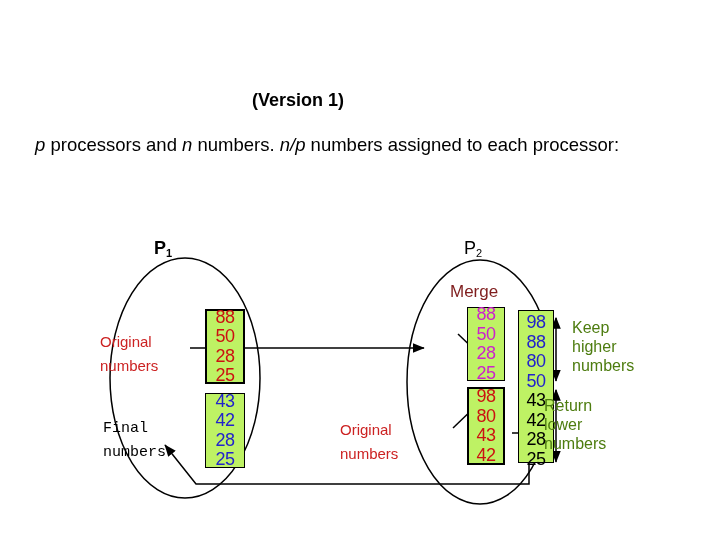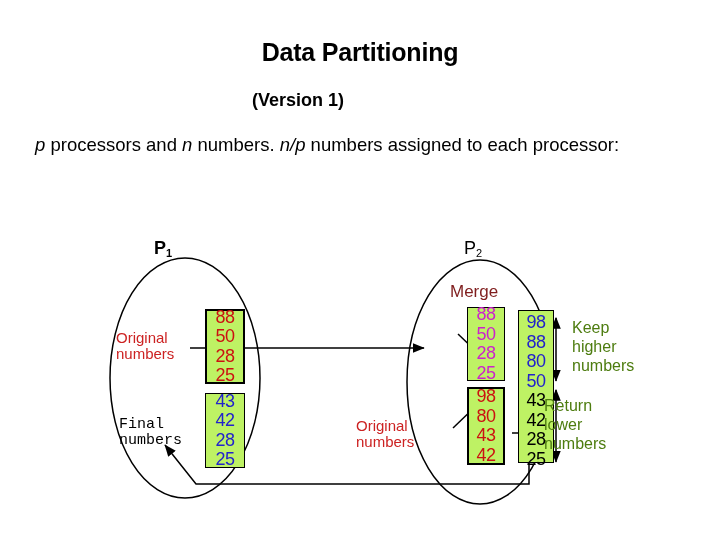--- a/index.html
+++ b/index.html
@@ -57,23 +57,22 @@
     left: 0;
     top: 0;
     width: 720px;
     height: 540px;
   }
 
   
   .lbl {
     position: absolute;
     font-size: 15px;
-    line-height: 16px;
+    line-height: 24px;
     white-space: pre;
-    margin-left: 16px;
   }
   .lbl-red { color: #cc2222; }
   .lbl-black { color: #000000; }
 
   .phdr {
     position: absolute;
     font-size: 18px;
     font-weight: normal;
   }
   .phdr sub {
@@ -115,21 +114,20 @@
     position: absolute;
     font-size: 17px;
     color: #7f1d1d;
   }
 </style>
 </head>
 <body>
 
 <div id="slide">
 
-  <div class="title">Data Partitioning</div>
   <div class="subtitle">(Version 1)</div>
 
   <div class="bodytext">
     <span class="ital">p</span><span> processors and </span><span class="ital">n</span><span> numbers. </span><span class="ital">n/p</span><span> numbers assigned to each processor:</span>
   </div>
 
   <svg id="diagram" viewBox="0 0 720 540">
     <defs>
       <marker id="ah" markerWidth="9" markerHeight="9" refX="7.5" refY="3.2" orient="auto" markerUnits="strokeWidth">
         <path d="M0,0 L8,3.2 L0,6.4 z" fill="#000"></path>

